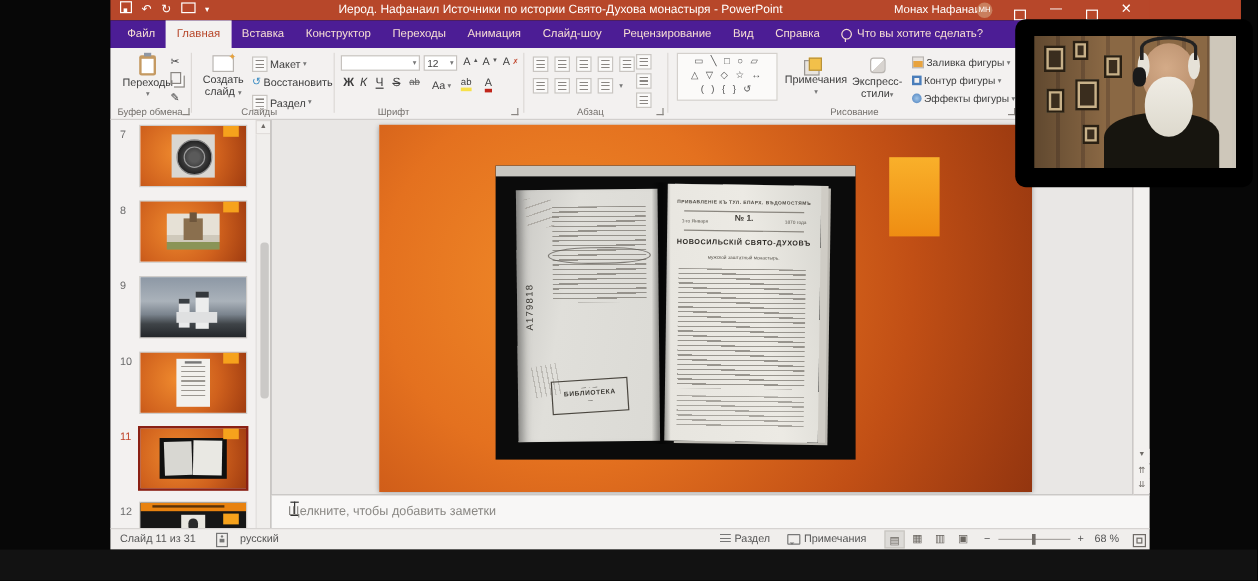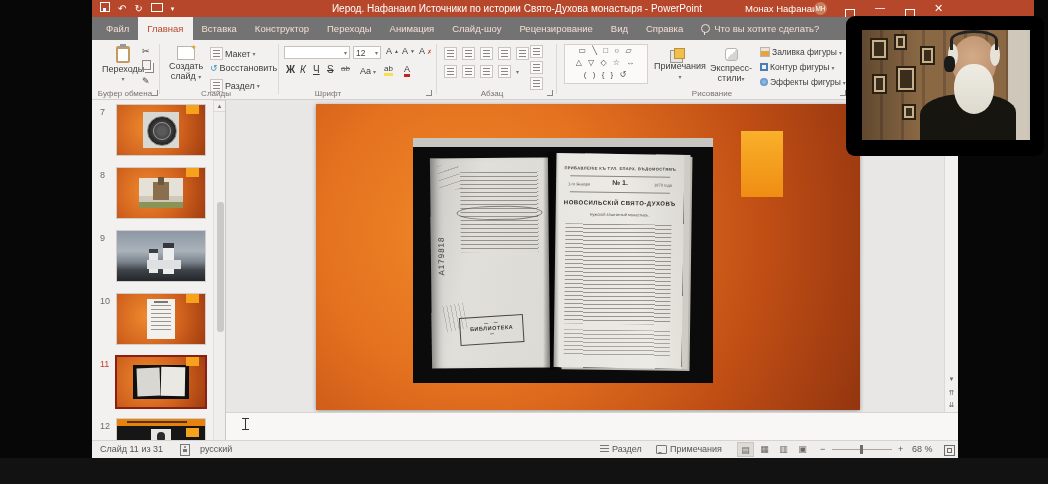--- a/index.html
+++ b/index.html
@@ -7,21 +7,21 @@
           font-family:"Liberation Sans","DejaVu Sans",sans-serif;-webkit-font-smoothing:antialiased;}
   .abs{position:absolute;}
   .flex{display:flex;align-items:center;}
   
   #ppt{position:absolute;left:92px;top:0;width:866px;height:458px;background:#f3f1f0;}
   #titlebar{position:absolute;left:92px;top:0;width:942px;height:17px;background:#b7472a;}
   .qat-ic{color:#fff;font-size:10px;line-height:17px;margin-right:8px;}
   .floppy{width:8px;height:8px;border:1px solid #fff;position:relative;display:inline-block;}
   .floppy:after{content:"";position:absolute;left:2px;bottom:0;width:3px;height:3px;background:#fff;}
   .winbox{width:8px;height:7px;border:1px solid #fff;display:inline-block;}
-  #tabs{position:absolute;left:92px;top:17px;width:866px;height:23px;background:#737373;display:flex;align-items:stretch;padding-left:5px;box-sizing:border-box;}
+  #tabs{position:absolute;left:92px;top:17px;width:866px;height:23px;background:#4c1d95;display:flex;align-items:stretch;padding-left:5px;box-sizing:border-box;}
   .tab{color:#f6ddd4;font-size:9.5px;line-height:23px;padding:0 9px;white-space:nowrap;}
   .tab.active{background:#f3f1f0;color:#b7472a;}
   #ribbon{position:absolute;left:92px;top:40px;width:866px;height:60px;background:#f3f1f0;border-bottom:1px solid #d2cfcd;box-sizing:border-box;}
   .gdiv{position:absolute;top:4px;width:1px;height:50px;background:#ddd9d6;}
   .glabel{position:absolute;bottom:1px;font-size:8px;color:#75716d;text-align:center;white-space:nowrap;}
   .launcher{position:absolute;bottom:3px;width:5px;height:5px;border-right:1px solid #8a8682;border-bottom:1px solid #8a8682;}
   .rbtn{position:absolute;font-size:9px;color:#3d3d3d;white-space:nowrap;display:flex;align-items:center;gap:2px;}
   .dd{font-size:6px;color:#777;}
   .mini{width:11px;height:11px;border:1px solid #c9c5c1;background:
         repeating-linear-gradient(180deg,#8a8682 0 1px,transparent 1px 3px) 2px 2px / 7px 7px no-repeat,#fbfaf9;}
@@ -73,21 +73,21 @@
 <div id="screen">
 
   <div id="titlebar">
     <div class="flex" style="position:absolute;left:8px;top:0;height:17px;">
       <span class="qat-ic"><span class="floppy"></span></span>
       <span class="qat-ic">↶</span>
       <span class="qat-ic">↻</span>
       <span class="qat-ic"><span class="winbox" style="width:10px;"></span></span>
       <span class="qat-ic" style="font-size:7px;">▾</span>
     </div>
-    <div class="abs" style="left:190px;top:0;width:470px;text-align:center;color:#fff;font-size:10px;line-height:17px;white-space:nowrap;overflow:hidden;">Иерод. Нафанаил Источники по истории Свято-Духова монастыря - PowerPoint</div>
+    <div class="abs" style="left:190px;top:0;width:470px;text-align:left;color:#fff;font-size:10px;line-height:17px;white-space:nowrap;overflow:hidden;">Иерод. Нафанаил Источники по истории Свято-Духова монастыря - PowerPoint</div>
     <div class="abs" style="left:653px;top:0;color:#fff;font-size:9.5px;line-height:17px;white-space:nowrap;">Монах Нафанаил</div>
     <div class="abs circle" style="left:722px;top:2px;width:13px;height:13px;background:#c97f5e;color:#fff;font-size:6.5px;text-align:center;line-height:13px;">МН</div>
     <div class="abs" style="left:753px;top:4px;"><span class="winbox"></span></div>
     <div class="abs" style="left:783px;top:0;color:#fff;font-size:10px;line-height:15px;">—</div>
     <div class="abs" style="left:813px;top:4px;"><span class="winbox"></span></div>
     <div class="abs" style="left:842px;top:0;color:#fff;font-size:11px;line-height:16px;">✕</div>
   </div>
 
   <div id="ppt" style="top:17px;height:441px;background:transparent;"></div>
 
@@ -351,20 +351,21 @@
 
   <div style="position:absolute;left:944px;top:100px;width:14px;height:312px;background:#f3f1ef;border-left:1px solid #ddd9d6;box-sizing:border-box;">
     <div class="sb-btn" style="left:0;top:0;border:none;">▲</div>
     <div class="sb-btn" style="left:0;top:274px;border:none;">▼</div>
     <div class="sb-btn" style="left:0;top:287px;border:none;font-size:7px;">⇈</div>
     <div class="sb-btn" style="left:0;top:299px;border:none;font-size:7px;">⇊</div>
   </div>
 
   <div id="notes">
     <div class="ibeam" style="left:16px;top:5px;"></div>
+    <div style="position:absolute;left:14px;top:7px;font-size:10.5px;color:#8a8884;">Щелкните, чтобы добавить заметки</div>
   </div>
 
   <div id="statusbar">
     <div class="st" style="left:8px;">Слайд 11 из 31</div>
     <div class="st" style="left:88px;top:3px;">
       <span style="display:inline-block;width:8px;height:10px;border:1px solid #777;position:relative;">
         <span style="position:absolute;left:2.5px;top:1px;width:2px;height:2px;border-radius:50%;background:#777;"></span>
         <span style="position:absolute;left:1.5px;top:4px;width:4px;height:3px;background:#777;"></span></span>
     </div>
     <div class="st" style="left:108px;">русский</div>

